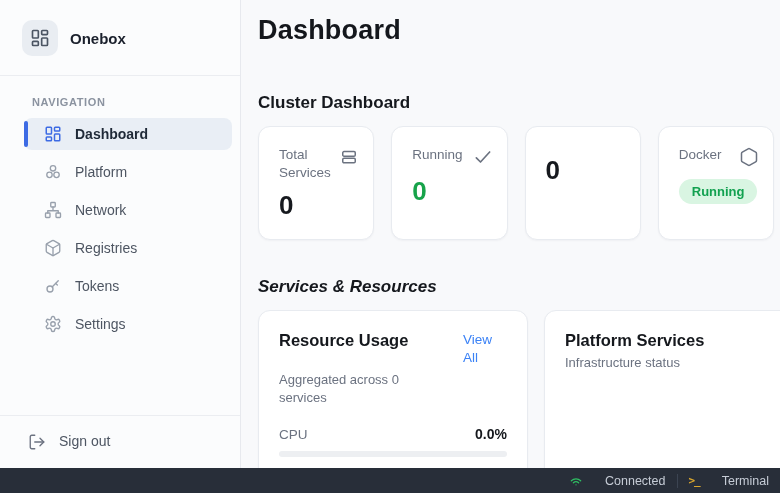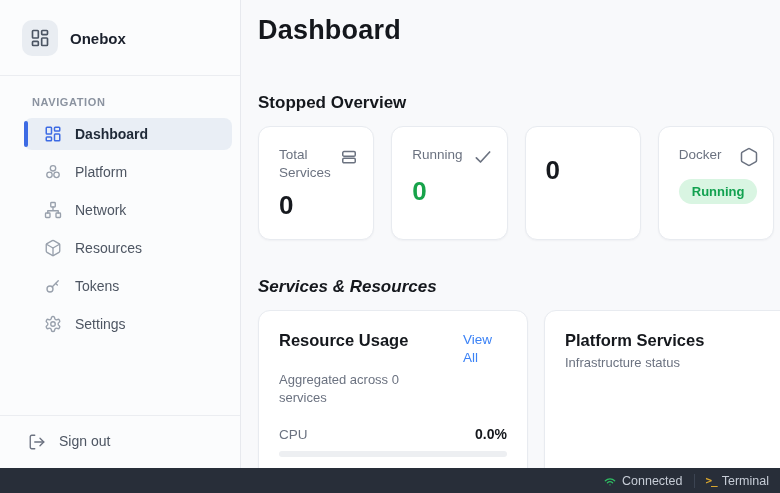--- a/index.html
+++ b/index.html
@@ -119,21 +119,21 @@
   .progress-fill { height:100%; width:0%; background:#3d6be4; border-radius:3px; }
 
   
   .statusbar {
     position:absolute; left:0; right:0; bottom:0; height:25px;
     background:#282e39;
     display:flex; align-items:center; justify-content:flex-end;
     padding-right:11px;
     font-size:12.5px; color:#c6ccd6;
   }
-  .status-item { display:flex; align-items:flex-start; gap:5px; cursor:pointer; }
+  .status-item { display:flex; align-items:flex-start; gap:22px; cursor:pointer; }
   .status-sep { width:1px; height:14px; background:#3c4452; margin:0 11px; }
   .wifi-icon { width:14px; height:14px; color:#2fbf63; display:flex; }
   .prompt-glyph {
     font-family:"DejaVu Sans Mono", monospace;
     font-size:11px; font-weight:700; color:#d9a62e; letter-spacing:-1px;
   }
   svg { display:block; }
 </style>
 </head>
 <body>
@@ -193,21 +193,21 @@
       </div>
 
       <div class="nav-item">
         <span class="nicon">
           <svg width="18" height="18" viewBox="0 0 24 24" fill="none" stroke="currentColor" stroke-width="1.8" stroke-linecap="round" stroke-linejoin="round">
             <path d="M11 21.73a2 2 0 0 0 2 0l7-4A2 2 0 0 0 21 16V8a2 2 0 0 0-1-1.73l-7-4a2 2 0 0 0-2 0l-7 4A2 2 0 0 0 3 8v8a2 2 0 0 0 1 1.73z"></path>
             <path d="M12 22V12"></path>
               <path d="m3.3 7 8.7 5 8.7-5"></path>
           </svg>
         </span>
-        <span>Resources</span>
+        <span>Registries</span>
       </div>
 
       <div class="nav-item">
         <span class="nicon">
           <svg width="18" height="18" viewBox="0 0 24 24" fill="none" stroke="currentColor" stroke-width="1.8" stroke-linecap="round" stroke-linejoin="round">
             <circle cx="8" cy="16" r="4"></circle>
               <path d="M10.8 13.2 19 5"></path>
               <path d="m15.5 8.5 2.3 2.3"></path>
           </svg>
         </span>
@@ -237,21 +237,21 @@
           </svg>
         </span>
         <span>Sign out</span>
       </div>
     </div>
   </aside>
 
   <main class="main">
     <h1 class="page-title">Dashboard</h1>
 
-    <h2 class="section-heading h-cluster">Stopped Overview</h2>
+    <h2 class="section-heading h-cluster">Cluster Dashboard</h2>
 
     <div class="stats-grid">
 
       <div class="card stat-card">
         <div class="stat-head">
           <div class="stat-label">Total Services</div>
           <span class="stat-icon">
             <svg width="20" height="20" viewBox="0 0 24 24" fill="none" stroke="currentColor" stroke-width="1.8" stroke-linecap="round">
               <rect x="4.5" y="5.5" width="15" height="5.5" rx="1.5"></rect>
                 <rect x="4.5" y="13.5" width="15" height="5.5" rx="1.5"></rect>

